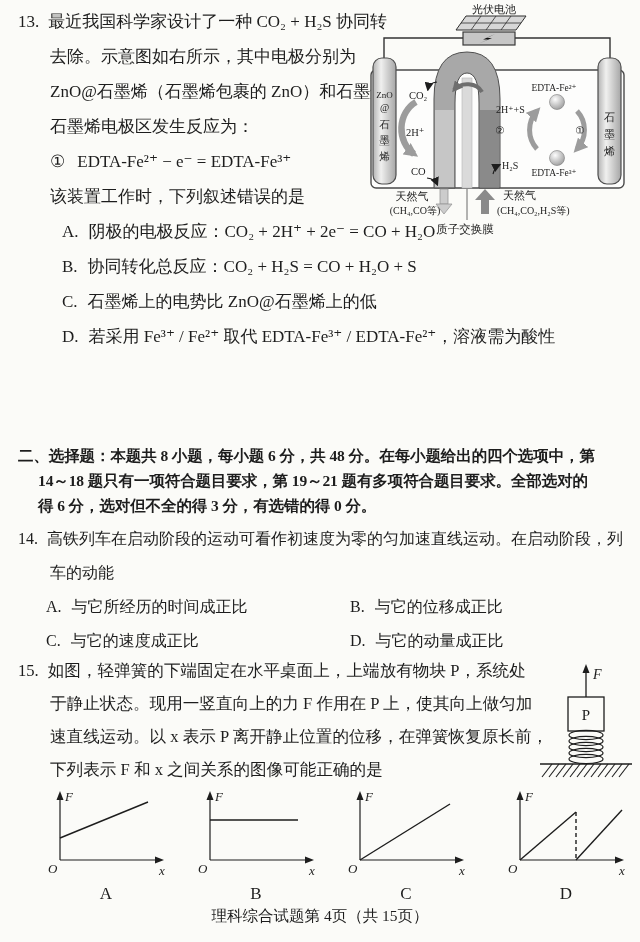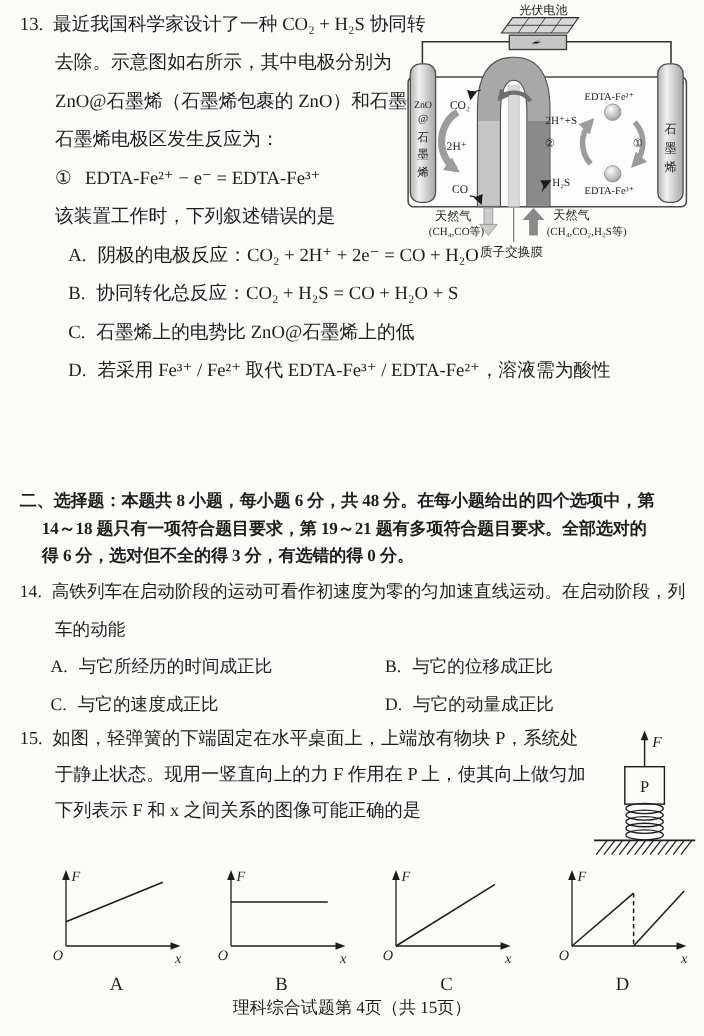--- a/index.html
+++ b/index.html
@@ -174,20 +174,21 @@
     </div>
     <div class="optrow">
       <div class="optcell"><span class="optlab">C.</span><span>与它的速度成正比</span></div>
       <div class="optcell"><span class="optlab">D.</span><span>与它的动量成正比</span></div>
     </div>
   </div>
 
   <div class="abs" id="q15">
     <div class="line"><span class="qnum">15.</span><span>如图，轻弹簧的下端固定在水平桌面上，上端放有物块 P，系统处</span></div>
     <div class="line ind">于静止状态。现用一竖直向上的力 F 作用在 P 上，使其向上做匀加</div>
+    <div class="line ind">速直线运动。以 x 表示 P 离开静止位置的位移，在弹簧恢复原长前，</div>
     <div class="line ind">下列表示 F 和 x 之间关系的图像可能正确的是</div>
   </div>
 
   <div class="abs" id="figspring">
     <svg viewBox="0 0 96 126" width="96" height="126">
       <line x1="48" y1="12" x2="48" y2="37" stroke="#1d1d1d" stroke-width="1.3"></line>
       <polygon points="48,4 44.5,13 51.5,13" fill="#1d1d1d"></polygon>
       <text x="55" y="19" font-size="14" class="it">F</text>
       <rect x="30" y="37" width="36" height="34" fill="none" stroke="#1d1d1d" stroke-width="1.3"></rect>
       <text x="48" y="60" font-size="15" text-anchor="middle">P</text>

